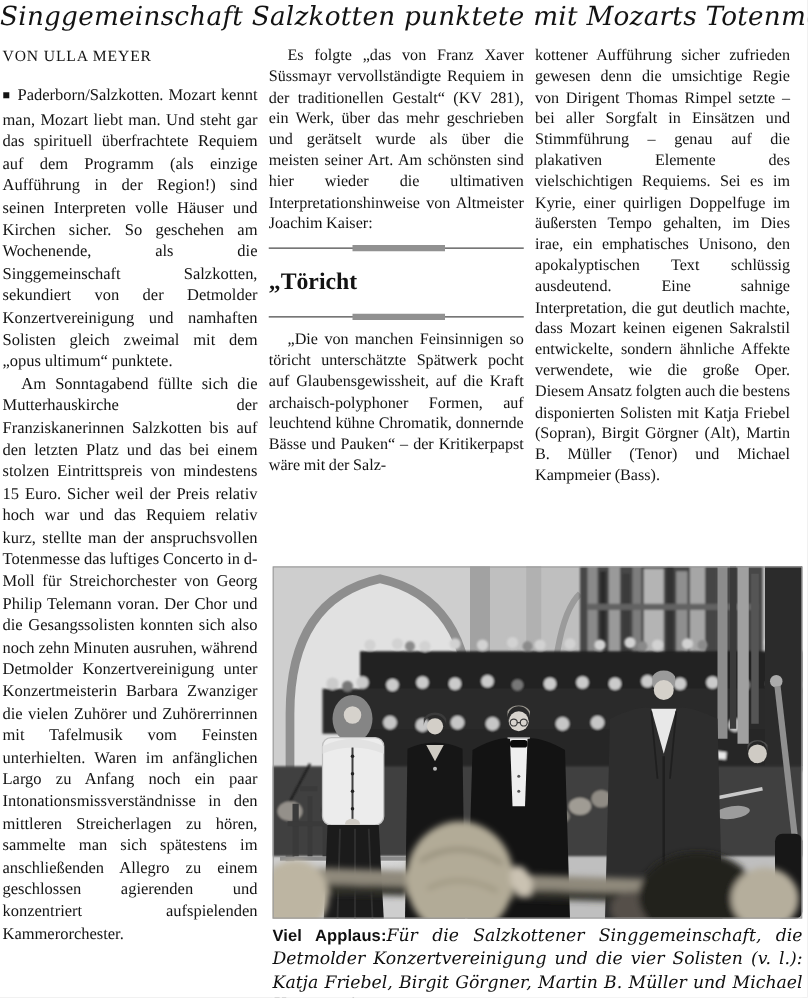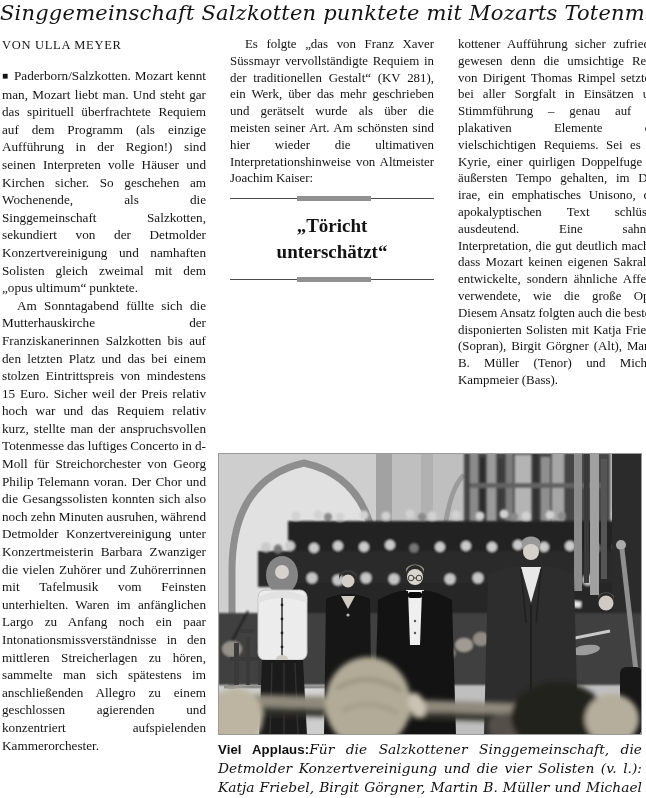--- a/index.html
+++ b/index.html
@@ -9,40 +9,40 @@
     background:#ffffff; color:#131313; overflow:hidden;
     font-family:"Liberation Serif", serif;
   }
   .headline {
     position:absolute; top:1px; left:0; width:646px; text-align:center;
     font-family:"DejaVu Serif", serif; font-style:italic; font-weight:400;
     font-size:21px; letter-spacing:0.2px; white-space:nowrap;
   }
   .cols {
     position:absolute; top:36px; left:2px; width:636px;
-    display:grid; grid-template-columns:204px 204px 204px; column-gap:24px;
+    display:grid; grid-template-columns:204px 204px 204px; column-gap:9px;
   }
   .col { width:204px; }
   .byline {
     font-size:12.5px; letter-spacing:0.7px; margin:2px 0 14px 0;
     font-family:"Liberation Serif", serif;
   }
   p.body {
     margin:0; text-align:justify; hyphens:auto; -webkit-hyphens:auto;
     font-size:13.2px; line-height:17.6px; word-spacing:-0.3px;
   }
   .col-2 p.body, .col-3 p.body { font-size:12.9px; line-height:16.8px; }
   p.indent { text-indent:15px; }
   .bullet { font-size:10px; margin-right:5px; position:relative; top:-1.5px; }
   .leadin { font-weight:normal; }
   .quote-rule { position:relative; height:5px; margin:9px 0 7px 0; }
   .quote-rule .line  { position:absolute; top:2px; left:0; right:0; height:1px; background:#4a4a4a; }
   .quote-rule .thick { position:absolute; top:0; left:33%; width:36%; height:5px; background:#919191; }
   .pull-quote {
-    text-align:center; font-weight:bold; font-size:19px; line-height:26px;
+    text-align:left; font-weight:bold; font-size:19px; line-height:26px;
     margin:12px 0; font-family:"Liberation Serif", serif;
   }
   .photo-block {
     position:absolute; left:218px; top:453px; width:424px; z-index:5; background:#ffffff;
   }
   .photo { display:block; width:424px; height:282px; }
   .caption {
     margin-top:5px; font-family:"DejaVu Serif", serif; font-style:italic;
     font-size:13.8px; line-height:18.4px; text-align:justify; color:#101010;
   }
@@ -67,26 +67,26 @@
     </div>
 
     <div class="col col-2">
       <p class="body indent">Es folgte „das von Franz Xaver Süssmayr vervollständigte Requiem in der traditionellen Gestalt“ (KV 281), ein Werk, über das mehr geschrieben und gerätselt wurde als über die meisten seiner Art. Am schönsten sind hier wieder die ultimativen Interpretationshinweise von Altmeister Joachim Kaiser:</p>
       <div class="quote-rule">
           <div class="line"></div>
           <div class="thick"></div>
         </div>
       <div class="pull-quote">
         <div>„Töricht</div>
-        <div>unterschätzt“</div>
       </div>
       <div class="quote-rule">
           <div class="line"></div>
           <div class="thick"></div>
         </div>
+      <p class="body indent">„Die von manchen Feinsinnigen so töricht unterschätzte Spätwerk pocht auf Glaubensgewissheit, auf die Kraft archaisch-polyphoner Formen, auf leuchtend kühne Chromatik, donnernde Bässe und Pauken“ – der Kritikerpapst wäre mit der Salz-</p>
     </div>
 
     <div class="col col-3">
       <p class="body">kottener Aufführung sicher zufrieden gewesen denn die umsichtige Regie von Dirigent Thomas Rimpel setzte – bei aller Sorgfalt in Einsätzen und Stimmführung – genau auf die plakativen Elemente des vielschichtigen Requiems. Sei es im Kyrie, einer quirligen Doppelfuge im äußersten Tempo gehalten, im Dies irae, ein emphatisches Unisono, den apokalyptischen Text schlüssig ausdeutend. Eine sahnige Interpretation, die gut deutlich machte, dass Mozart keinen eigenen Sakralstil entwickelte, sondern ähnliche Affekte verwendete, wie die große Oper. Diesem Ansatz folgten auch die bestens disponierten Solisten mit Katja Friebel (Sopran), Birgit Görgner (Alt), Martin B. Müller (Tenor) und Michael Kampmeier (Bass).</p>
     </div>
 
   </div>
 
   <div class="photo-block">
     <svg class="photo" viewBox="0 0 424 282" preserveAspectRatio="none">

